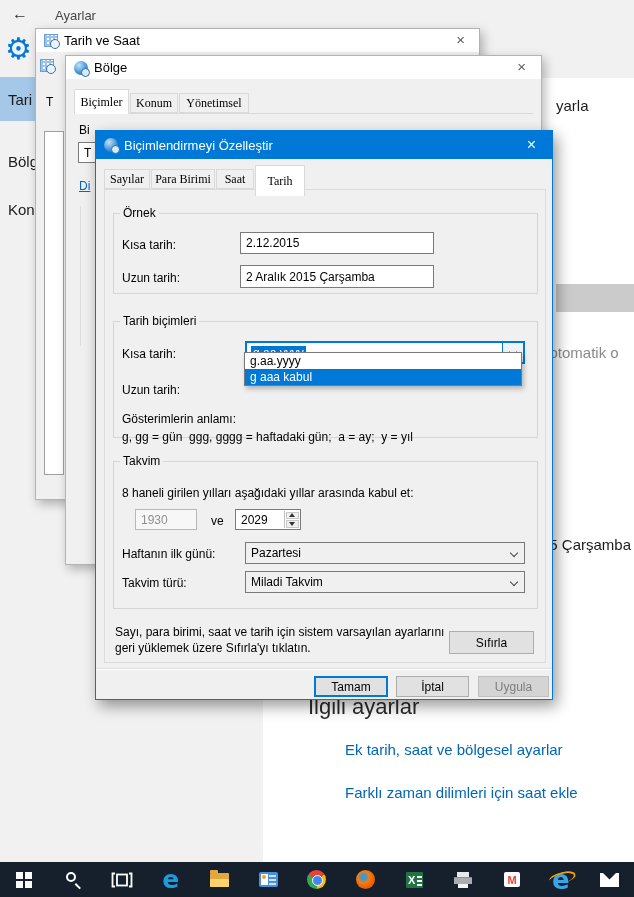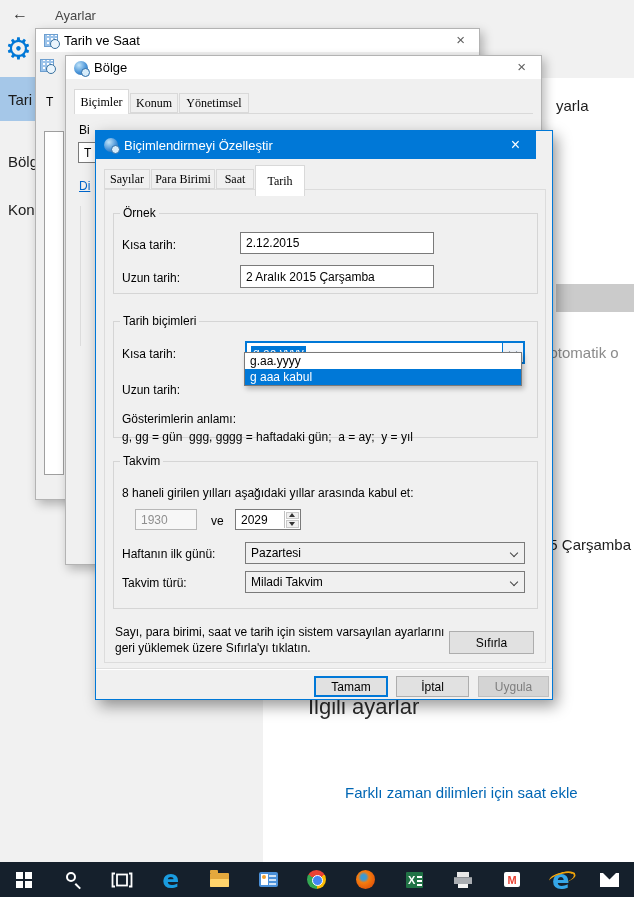--- a/index.html
+++ b/index.html
@@ -37,21 +37,21 @@
   .ico-globe::after{content:"";position:absolute;right:-2px;bottom:-2px;width:7px;height:7px;border-radius:50%;
            background:#d7ecfa;border:1px solid #2d6da8;}
 
   
   .tab{position:absolute;height:20px;background:#f0f0f0;border:1px solid #d9d9d9;font-size:12px;
        display:flex;align-items:center;justify-content:center;cursor:pointer;font-family:Liberation Serif, serif;}
   .tab-active{background:#fff;border-bottom:none;z-index:3;}
 
   
   .cz{left:95px;top:130px;width:458px;height:570px;border:1px solid #0078d7;box-shadow:4px 6px 14px rgba(0,0,0,.4);z-index:40;}
-  .cz-tb{position:absolute;left:0;top:0;right:16px;height:28px;background:#0078d7;display:flex;align-items:center;}
+  .cz-tb{position:absolute;left:0;top:0;right:0;height:28px;background:#0078d7;display:flex;align-items:center;}
   .cz-tb .dlg-tb-title{color:#fff;}
   .cz-x{position:absolute;right:10px;top:5px;font-size:16px;color:#fff;padding:0 6px;cursor:pointer;}
   .panel{position:absolute;left:8px;top:58px;width:442px;height:474px;border:1px solid #dcdcdc;background:#f0f0f0;}
   fieldset.grp{position:absolute;border:1px solid #d5d5d5;margin:0;padding:0;background:#f0f0f0;}
   fieldset.grp legend{font-size:12px;margin-left:6px;padding:0 3px;}
   .lbl{position:absolute;font-size:12px;white-space:nowrap;}
   .tbox{position:absolute;background:#fff;border:1px solid #7a7a7a;font-size:12px;display:flex;align-items:center;padding-left:5px;white-space:nowrap;overflow:hidden;}
   .tbox-dis{background:#f7f7f7;border:1px solid #b7b7b7;color:#8f8f8f;}
   .combo{position:absolute;background:#f0f0f0;border:1px solid #7a7a7a;font-size:12px;display:flex;align-items:center;padding-left:5px;cursor:pointer;}
   .combo .chev,.combo-f .chev{position:absolute;right:7px;top:7px;width:6px;height:6px;border-right:1.6px solid #444;border-bottom:1.6px solid #444;transform:rotate(45deg);}
@@ -138,20 +138,21 @@
   </div>
   <div class="nav-row" style="top:187px;">
     <span>Kon</span>
   </div>
 
   <div class="frag" style="left:556px;top:97px;">yarla</div>
   <div class="gray-ctl" style="left:556px;top:284px;width:78px;height:28px;"></div>
   <div class="frag frag-dim" style="left:542px;top:344px;">i otomatik o</div>
   <div class="frag" style="left:541px;top:536px;">15 Çarşamba</div>
   <div class="related-h" style="left:308px;top:694px;">İlgili ayarlar</div>
+  <div class="st-link" style="left:345px;top:741px;">Ek tarih, saat ve bölgesel ayarlar</div>
   <div class="st-link" style="left:345px;top:784px;">Farklı zaman dilimleri için saat ekle</div>
 
   <div class="dlg" style="left:35px;top:28px;width:445px;height:472px;z-index:10;">
     <div class="dlg-tb-white">
       <span class="ico-cal"></span>
       <span class="dlg-tb-title">Tarih ve Saat</span>
       <span class="dlg-x" style="right:8px;">×</span>
     </div>
     <span class="ico-cal" style="position:absolute;left:4px;top:30px;margin:0;"></span>
     <div class="lbl" style="left:10px;top:66px;">T</div>

